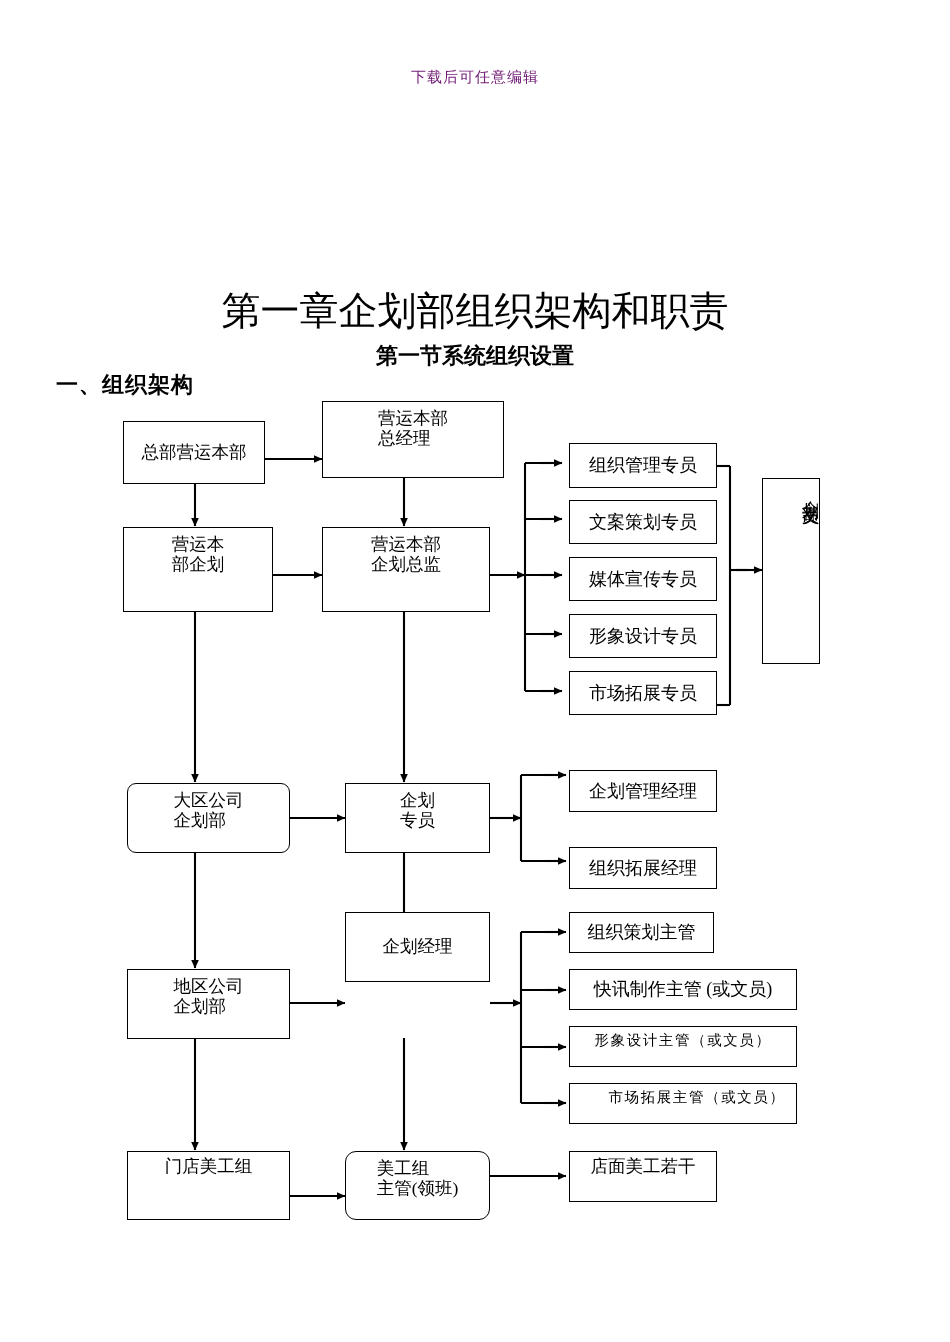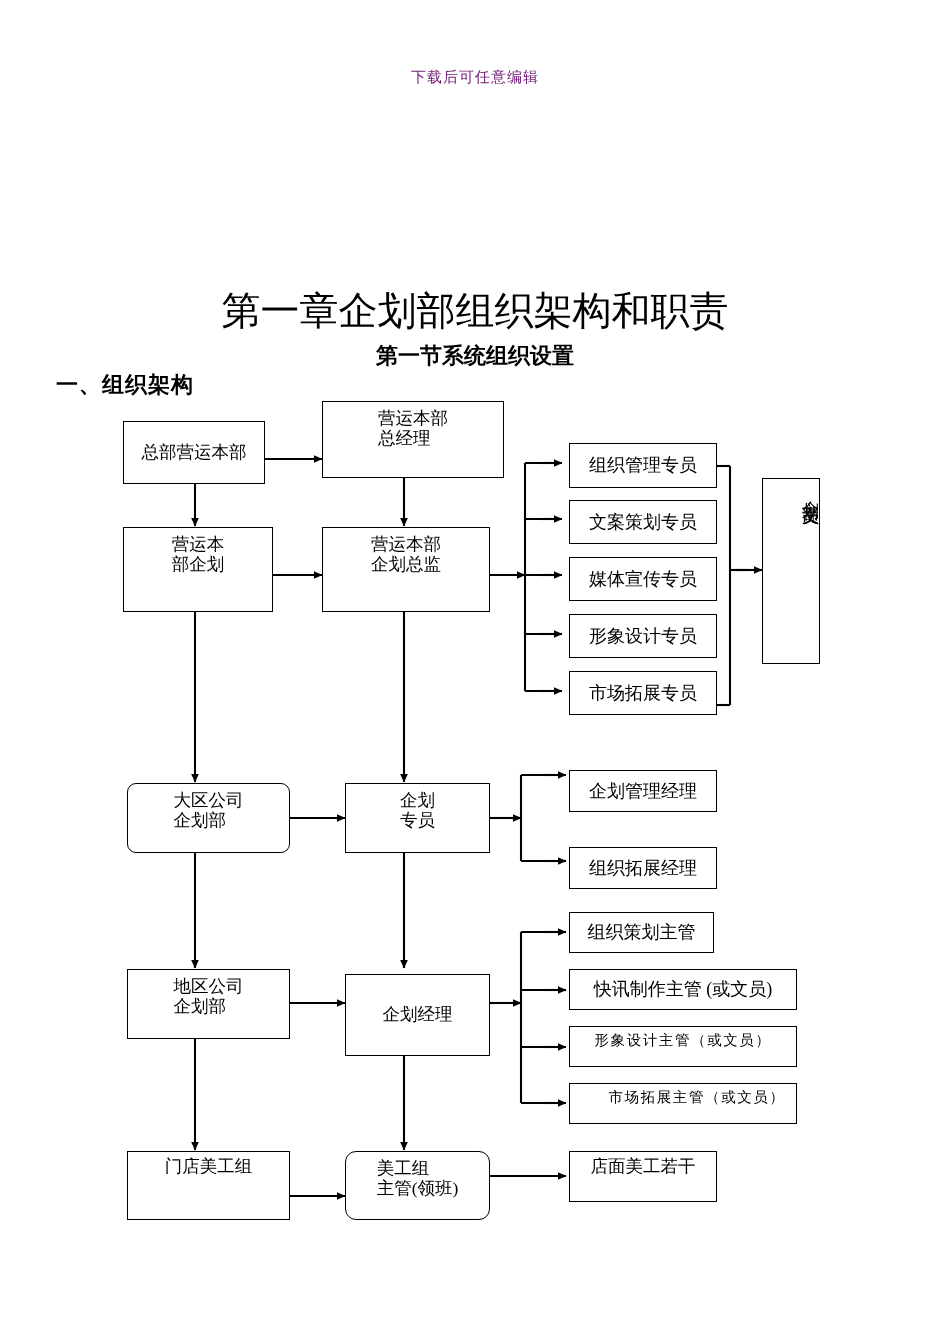--- a/index.html
+++ b/index.html
@@ -297,21 +297,21 @@
     </div>
     <div class="node c-h f16" style="left:569px; top:840px; width:148px; height:42px;margin-top:7px;">
       <span class="label">组织拓展经理</span>
     </div>
 
     <div class="node mid f17" style="left:127px; top:969px; width:163px; height:70px;">
       <span class="label">地区公司
 企划部</span>
     </div>
 
-    <div class="node c-h f17" style="left:345px; top:974px; width:145px; height:82px;">
+    <div class="node c-h f17" style="left:345px; top:912px; width:145px; height:70px;">
       <span class="label">企划经理</span>
     </div>
 
     <div class="node c-h f16" style="left:569px; top:912px; width:145px; height:41px;">
       <span class="label">组织策划主管</span>
     </div>
     <div class="node c-h f16" style="left:569px; top:969px; width:228px; height:41px;">
       <span class="label">快讯制作主管 (或文员)</span>
     </div>
     <div class="node f14" style="left:569px; top:1026px; width:228px; height:41px;">

